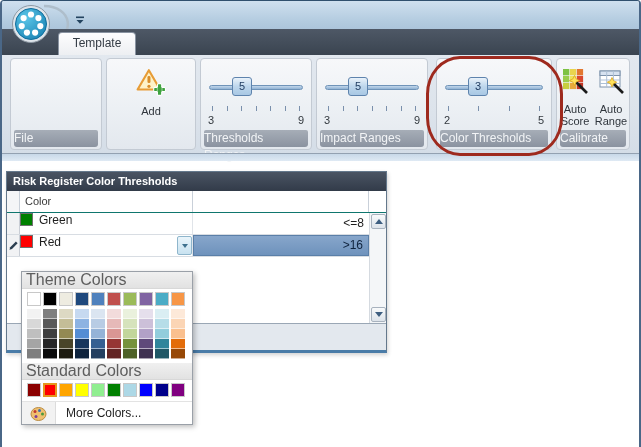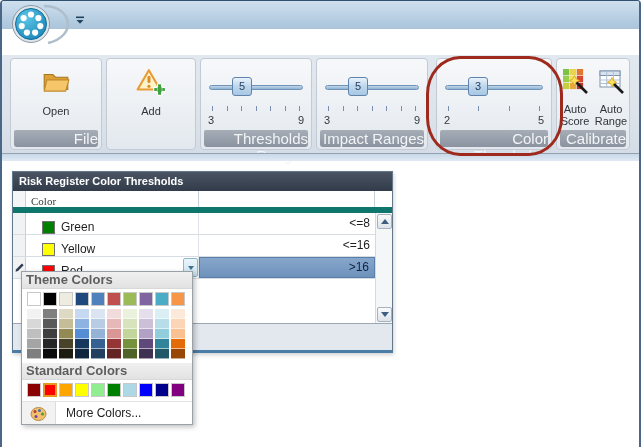--- a/index.html
+++ b/index.html
@@ -32,22 +32,22 @@
                   background:linear-gradient(#C8D8E8,#DFEAF4); border-top:1px solid #93A1B1; }
   .rgroup { position:absolute; top:3px; height:92px; border:1px solid #C3CAD3; border-radius:4px;
             background:linear-gradient(#F7F8FA,#ECF0F4 55%,#E3E8EE); }
   .g-file { left:8px;  width:92px; }
   .g-types { left:104px; width:90px; }
   .g-prob { left:198px; width:112px; }
   .g-imp  { left:314px; width:112px; }
   .g-thresh { left:434px; width:116px; }
   .g-cal  { left:554px; width:74px; }
   .gcaption { position:absolute; left:3px; right:3px; bottom:2px; height:17px; border-radius:2px 2px 3px 3px;
-              background:linear-gradient(#A6ADB7,#8B93A0); color:#F2F4F6; font-size:15px;
-              text-align:right; line-height:17px; }
+              background:linear-gradient(#A6ADB7,#8B93A0); color:#F2F4F6; font-size:12px;
+              text-align:left; line-height:17px; }
   .gcontent { position:absolute; left:0; top:0; right:0; bottom:22px; display:flex; justify-content:center;
               gap:4px; padding-top:6px; }
   .bigbtn { width:42px; display:flex; flex-direction:column; align-items:center; cursor:pointer; border-radius:3px; }
   .bigbtn .bicon { width:30px; height:30px; margin-top:2px; }
   .bigbtn .blabel { margin-top:8px; font-size:11px; color:#2F353C; text-align:center; line-height:12px; }
   .bigbtn.disabled .blabel { color:#9AA0A6; }
   .bigbtn.narrow { width:36px; }
 
   
   .slider { position:absolute; left:0; top:0; right:0; height:70px; }
@@ -59,35 +59,35 @@
   .sticks { position:absolute; left:11px; right:11px; top:47px; height:5px; display:flex; justify-content:space-between; }
   .sticks span { width:1px; height:5px; background:#7A90AC; }
   .smin { position:absolute; left:7px; top:55px; font-size:11px; color:#33393F; }
   .smax { position:absolute; right:7px; top:55px; font-size:11px; color:#33393F; }
 
   
   .annotation { position:absolute; left:424px; top:55px; width:137px; height:100px;
                 border:3px solid #9E2A1E; border-radius:34px / 38px; z-index:5; pointer-events:none; }
 
   
-  .dialog { position:absolute; left:10px; top:170px; width:381px; background:#fff;
+  .dialog { position:absolute; left:4px; top:170px; width:381px; background:#fff;
             border:1px solid #64788C; border-bottom:3px solid #4A7CA8; box-shadow:1px 2px 4px rgba(0,0,0,0.18); }
   .dlg-title { height:19px; background:linear-gradient(#4A5463,#323B49); color:#FFFFFF; font-weight:bold;
                font-size:11px; line-height:19px; padding-left:6px; cursor:move; }
   .dlg-grid { position:relative; height:132px; background:#fff; }
-  .hdr-row { display:flex; height:22px; border-bottom:6px solid #0f766e; background:#fff;font-family:Liberation Serif, serif; }
+  .hdr-row { display:flex; height:22px; border-bottom:1px solid #0f766e; background:#fff; }
   .hdr-rowhdr { width:13px; border-right:1px solid #C9D0D9; background:#F4F5F7; }
   .hdr-color { width:173px; border-right:1px solid #C9D0D9; font-size:11px; color:#3A3A3A;
                line-height:21px; padding-left:5px; }
   .hdr-value { width:176px; border-right:1px solid #C9D0D9; }
   .grow { display:flex; height:22px; border-bottom:1px solid #D8DDE3; }
   .rowhdr { width:13px; border-right:1px solid #C9CED6; background:#F1F2F4; display:flex;
             align-items:center; justify-content:center; }
-  .ccell { width:173px; border-right:1px solid #E0E4E9; display:flex; align-items:flex-end;
-           padding-left:16px; position:relative; font-size:12px; color:#1E1E1E; cursor:pointer; }
+  .ccell { width:173px; border-right:1px solid #E0E4E9; display:flex; align-items:flex-start;
+           padding-left:0; position:relative; font-size:12px; color:#1E1E1E; cursor:pointer; }
   .cswatch { width:13px; height:13px; border:1px solid #707070; margin-right:6px; flex:0 0 auto; }
   .vcell { width:176px; font-size:12px; color:#1E1E1E; text-align:right; line-height:21px;
            padding-right:5px; cursor:pointer; }
   .vcell.sel { background:linear-gradient(#87A6CB,#6E92BC); color:#10243E; border:1px solid #5A7FA8; line-height:19px; }
   .combo-btn { position:absolute; right:0px; top:1px; width:15px; height:19px; border:1px solid #8FB6CC;
                border-radius:2px; background:linear-gradient(#EAF5FB,#C8E2F0); display:flex; align-items:center;
                justify-content:center; cursor:pointer; }
   .combo-btn i { display:block; width:0; height:0; border-left:3px solid transparent; border-right:3px solid transparent;
                  border-top:4px solid #3F718E; }
   .scrollbar { position:absolute; right:0; top:22px; width:17px; bottom:0; background:#F4F6F8;
@@ -103,21 +103,21 @@
 
   
   .popup { position:absolute; left:19px; top:270px; width:172px; background:#fff; border:1px solid #9AA0A8;
            box-shadow:2px 2px 5px rgba(0,0,0,0.25); z-index:10; }
   .auto-row { display:flex; height:26px; align-items:center; cursor:pointer; border-bottom:1px solid #E3E3E3; }
   .auto-iconcol { width:34px; height:100%; background:#F2F2F2; border-right:1px solid #DCDCDC;
                   display:flex; align-items:center; justify-content:center; }
   .auto-swatch { width:15px; height:15px; border:1px solid #6E6E6E; }
   .auto-label { font-size:12px; color:#222; padding-left:10px; }
   .band { height:17px; background:linear-gradient(#F0F0F0,#E2E2E2); border-bottom:1px solid #D8D8D8;
-          font-size:13px; color:#5E5E5E; line-height:16px; padding-left:4px;font-weight:bold; }
+          font-size:16px; color:#5E5E5E; line-height:16px; padding-left:4px; }
   .palette { padding:3px 5px 4px 5px; }
   .swrow { display:flex; gap:2px; }
   .swrow .sw { width:14px; height:14px; border:1px solid #C8C8C8; cursor:pointer; }
   .swrow .sw.sel { border:2px solid #E5981D; width:14px; height:14px; }
   .vgrid { margin-top:3px; }
   .vgrid .vrow { display:flex; gap:2px; }
   .vgrid .swv { width:14px; height:10px; border-bottom:1px solid rgba(255,255,255,0.55); cursor:pointer; }
   .more-row { display:flex; height:23px; align-items:center; border-top:1px solid #E3E3E3; cursor:pointer; }
   .more-iconcol { width:34px; height:100%; background:#F2F2F2; border-right:1px solid #DCDCDC;
                   display:flex; align-items:center; justify-content:center; }
@@ -153,32 +153,28 @@
       <circle cx="20" cy="10.5" r="3.1" fill="#fff"></circle>
       <circle cx="27.4" cy="14.1" r="3.1" fill="#fff"></circle>
       <circle cx="29.3" cy="22.1" r="3.1" fill="#fff"></circle>
       <circle cx="24.1" cy="28.6" r="3.1" fill="#fff"></circle>
       <circle cx="15.9" cy="28.6" r="3.1" fill="#fff"></circle>
       <circle cx="10.7" cy="22.1" r="3.1" fill="#fff"></circle>
       <circle cx="12.6" cy="14.1" r="3.1" fill="#fff"></circle>
     </svg>
   </div>
 
+  <div class="tabband">
+    <div class="ribbon-tab">Template</div>
+  </div>
 
   <div class="ribbon">
 
     <div class="rgroup g-file">
       <div class="gcontent">
-        <div class="bigbtn">
-          <svg class="bicon" viewBox="0 0 28 28">
-            <path d="M3 7 h8 l2.5 2.5 H25 V21 H3 Z" fill="#DDA137" stroke="#A87618"></path>
-            <path d="M5.5 12 H26 L23 22.5 H3 Z" fill="#F6C76A" stroke="#C08A28"></path>
-          </svg>
-          <div class="blabel">Open</div>
-        </div>
       </div>
       <div class="gcaption">File</div>
     </div>
 
     <div class="rgroup g-types">
       <div class="gcontent">
         <div class="bigbtn">
           <svg class="bicon" viewBox="0 0 28 28">
             <path d="M12 3 L22.5 21 H1.5 Z" fill="#FEF2C8" stroke="#E79C36" stroke-width="2" stroke-linejoin="round"></path>
             <rect x="10.7" y="8.5" width="2.8" height="6.5" rx="1.2" fill="#D98E2B"></rect>
@@ -294,28 +290,20 @@
 
       <div class="grow">
         <div class="rowhdr"></div>
         <div class="ccell">
           <span class="cswatch" style="background-color: rgb(0, 128, 0);"></span>
           <span>Green</span>
         </div>
         <div class="vcell">&lt;=8</div>
       </div>
 
-      <div class="grow">
-        <div class="rowhdr"></div>
-        <div class="ccell">
-          <span class="cswatch" style="background-color: rgb(255, 255, 0);"></span>
-          <span>Yellow</span>
-        </div>
-        <div class="vcell">&lt;=16</div>
-      </div>
 
       <div class="grow">
         <div class="rowhdr">
           <svg width="9" height="9">
             <path d="M0.5 8.8 L3 8 L8.6 2.2 L6.9 0.5 L1.2 6.2 Z" fill="#2C3E50"></path>
           </svg>
         </div>
         <div class="ccell">
           <span class="cswatch" style="background-color: rgb(255, 0, 0);"></span>
           <span>Red</span>

